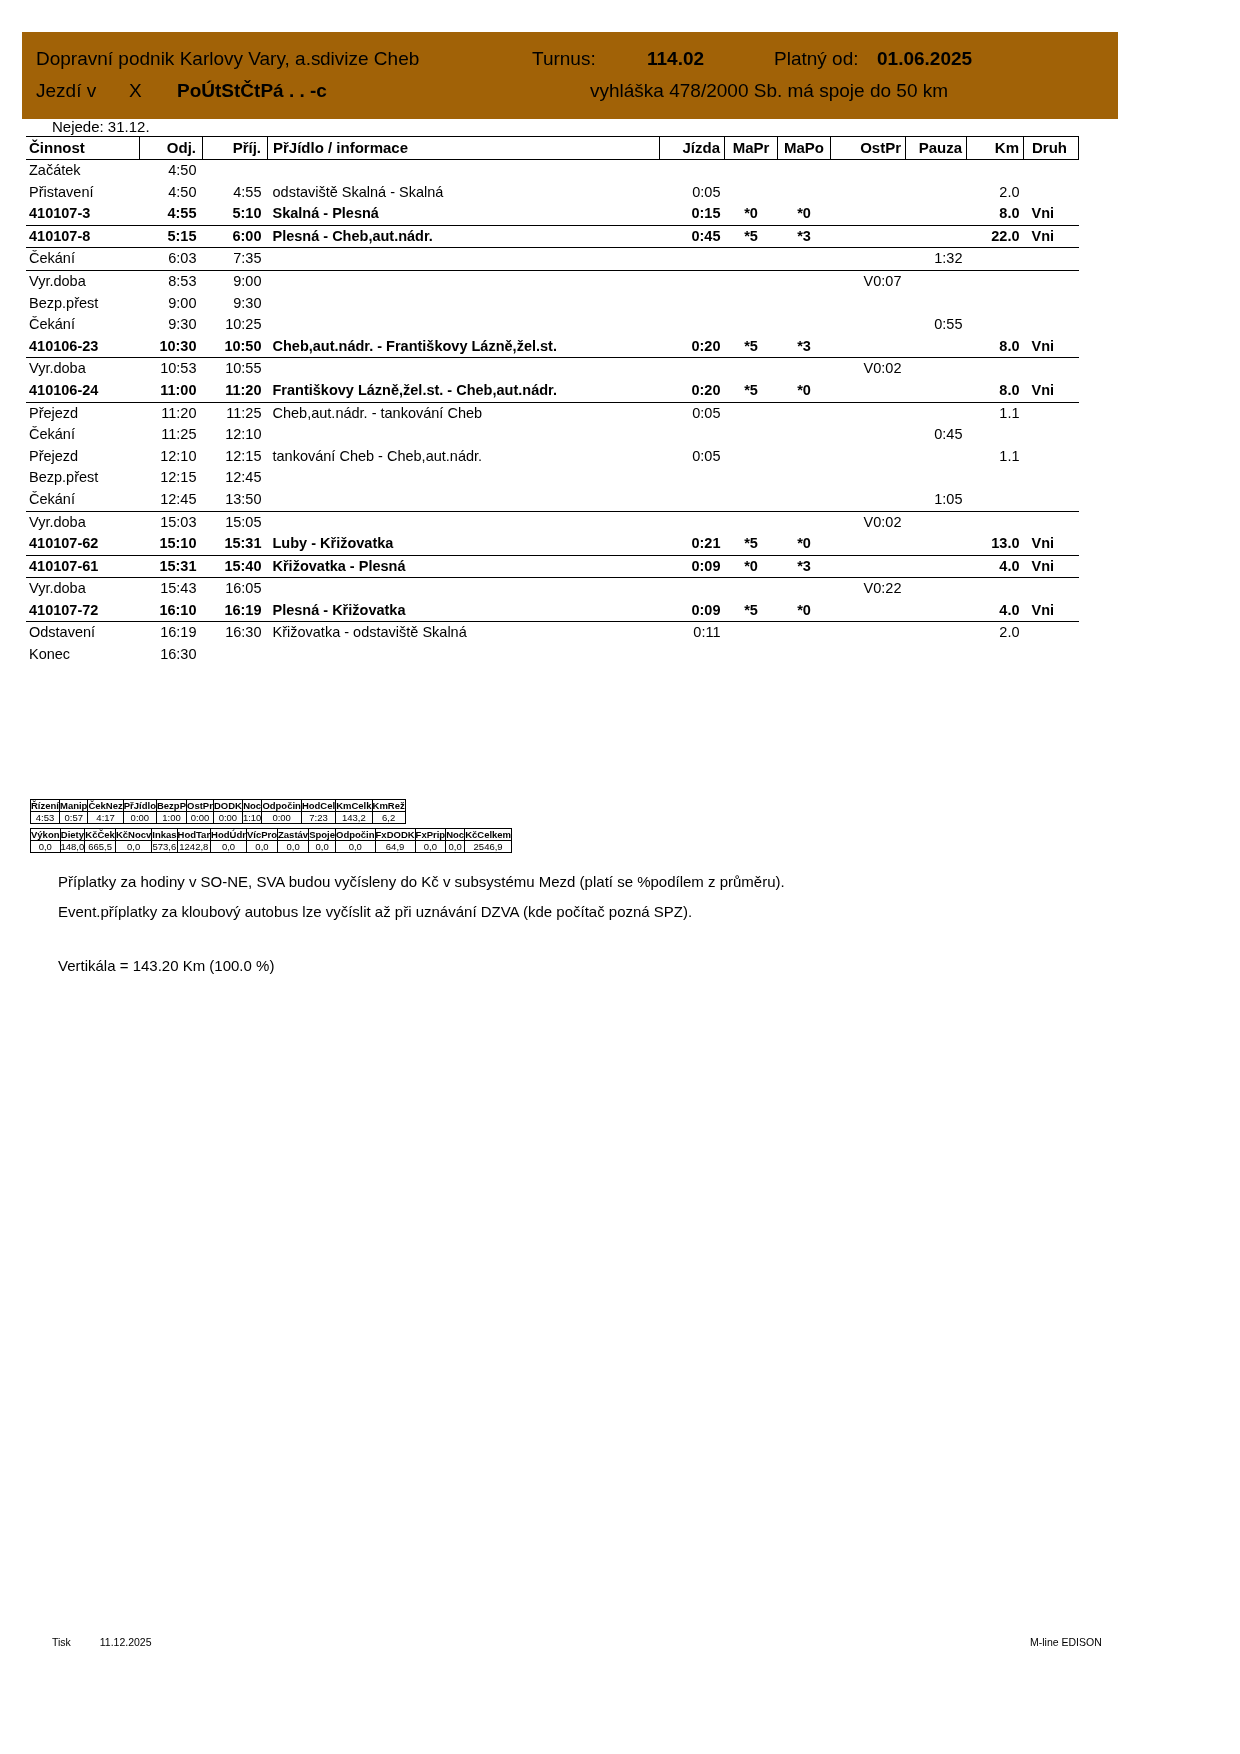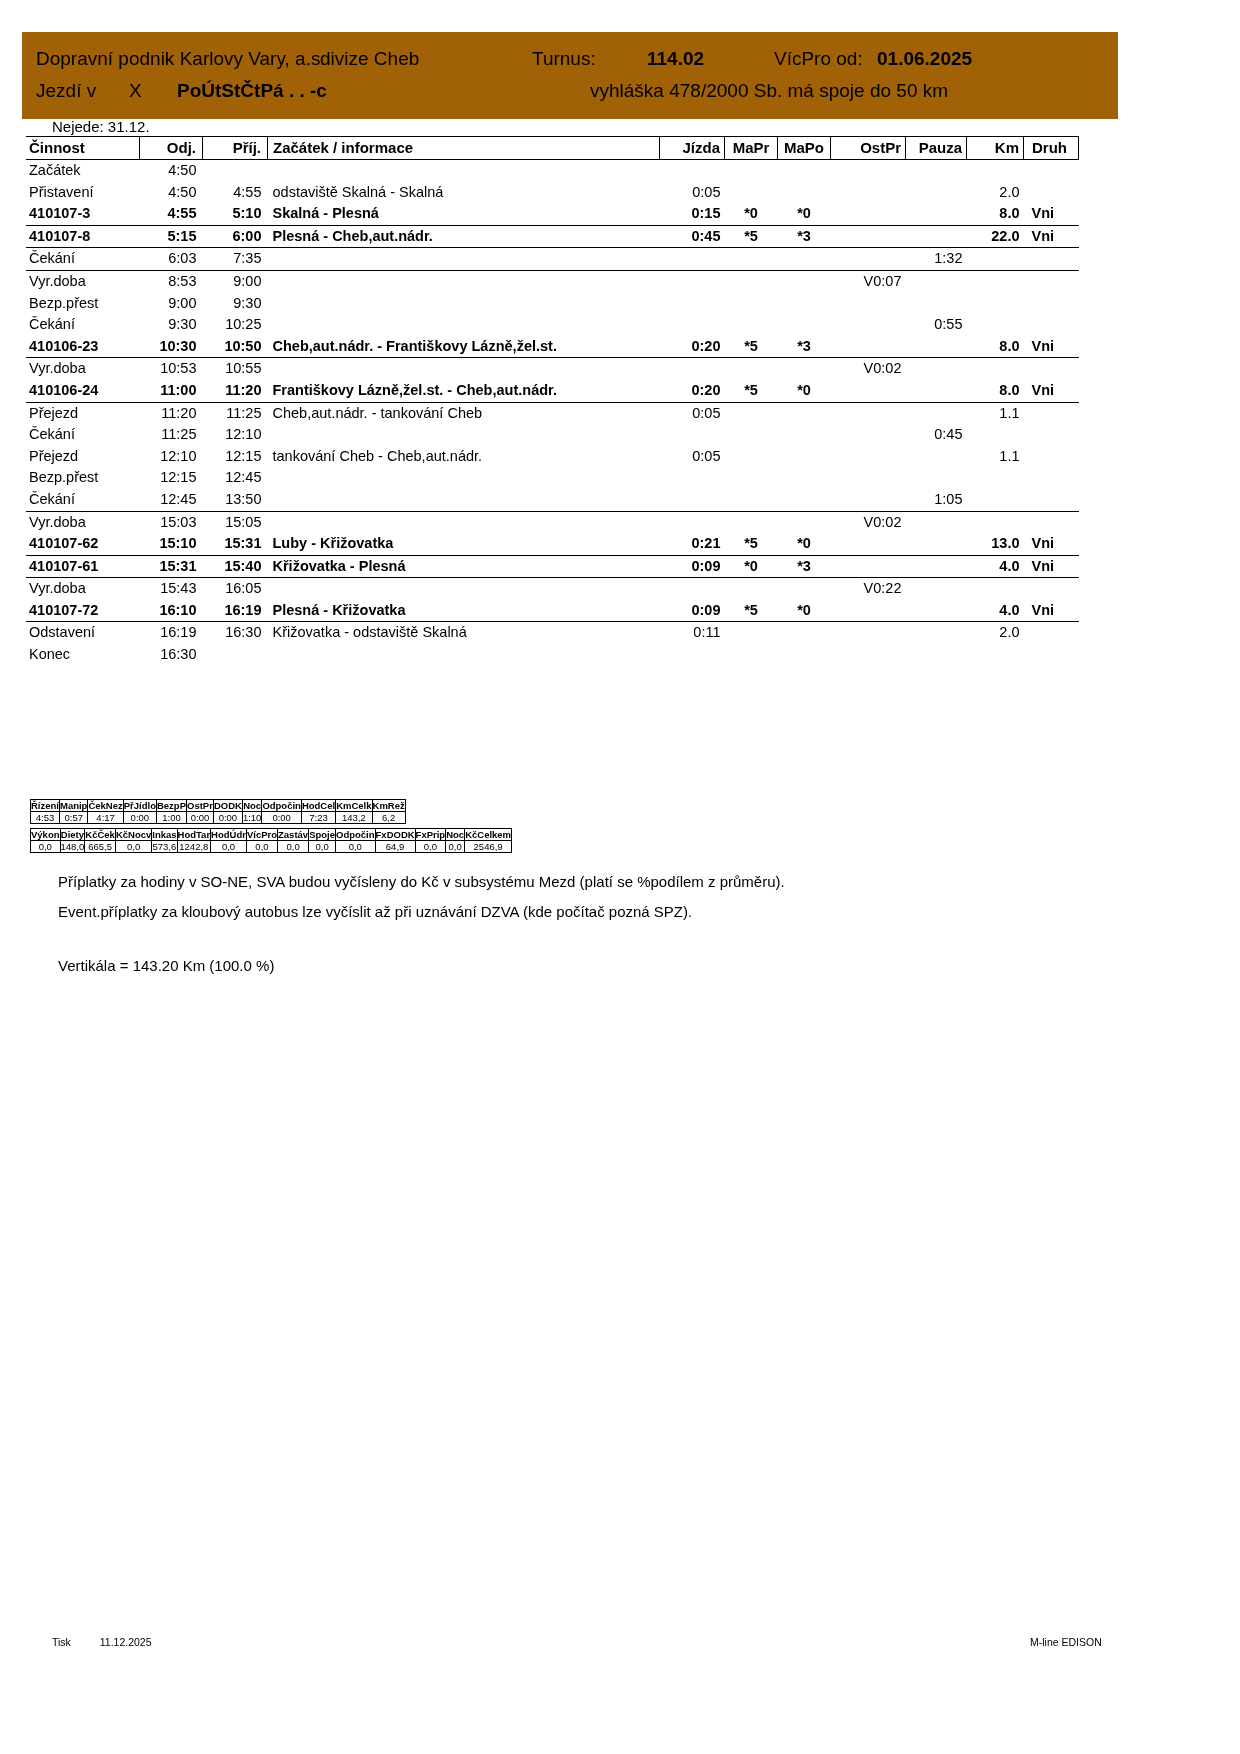--- a/index.html
+++ b/index.html
@@ -213,40 +213,40 @@
 </style>
 </head>
 <body>
 
 <div class="header-band">
   <div class="hdr-line1">
     <span class="hdr-company">Dopravní podnik Karlovy Vary, a.s.</span>
     <span class="hdr-company-overlap">divize Cheb</span>
     <span class="hdr-turnus-label">Turnus:</span>
     <span class="hdr-turnus-val">114.02</span>
-    <span class="hdr-valid-label">VícPro od:</span>
+    <span class="hdr-valid-label">Platný od:</span>
     <span class="hdr-valid-val">01.06.2025</span>
   </div>
   <div class="hdr-line2">
     <span class="hdr-jezdi">Jezdí v</span>
     <span class="hdr-x">X</span>
     <span class="hdr-days">PoÚtStČtPá . . -c</span>
     <span class="hdr-vyhlaska">vyhláška 478/2000 Sb. má spoje do 50 km</span>
   </div>
 </div>
 
 <div class="nejede">Nejede: 31.12.</div>
 
 <table class="main-table">
   <thead>
     <tr>
       <th class="c-cinnost">Činnost</th>
       <th class="c-odj vsep">Odj.</th>
       <th class="c-prij vsep">Příj.</th>
-      <th class="c-zast vsep">Začátek / informace</th>
+      <th class="c-zast vsep">PřJídlo / informace</th>
       <th class="c-jizda vsep">Jízda</th>
       <th class="c-mapr vsep">MaPr</th>
       <th class="c-mapo vsep">MaPo</th>
       <th class="c-ostpr vsep">OstPr</th>
       <th class="c-pauza vsep">Pauza</th>
       <th class="c-km vsep">Km</th>
       <th class="c-druh vsep vsep-r">Druh</th>
     </tr>
   </thead>
   <tbody id="duty-rows">

